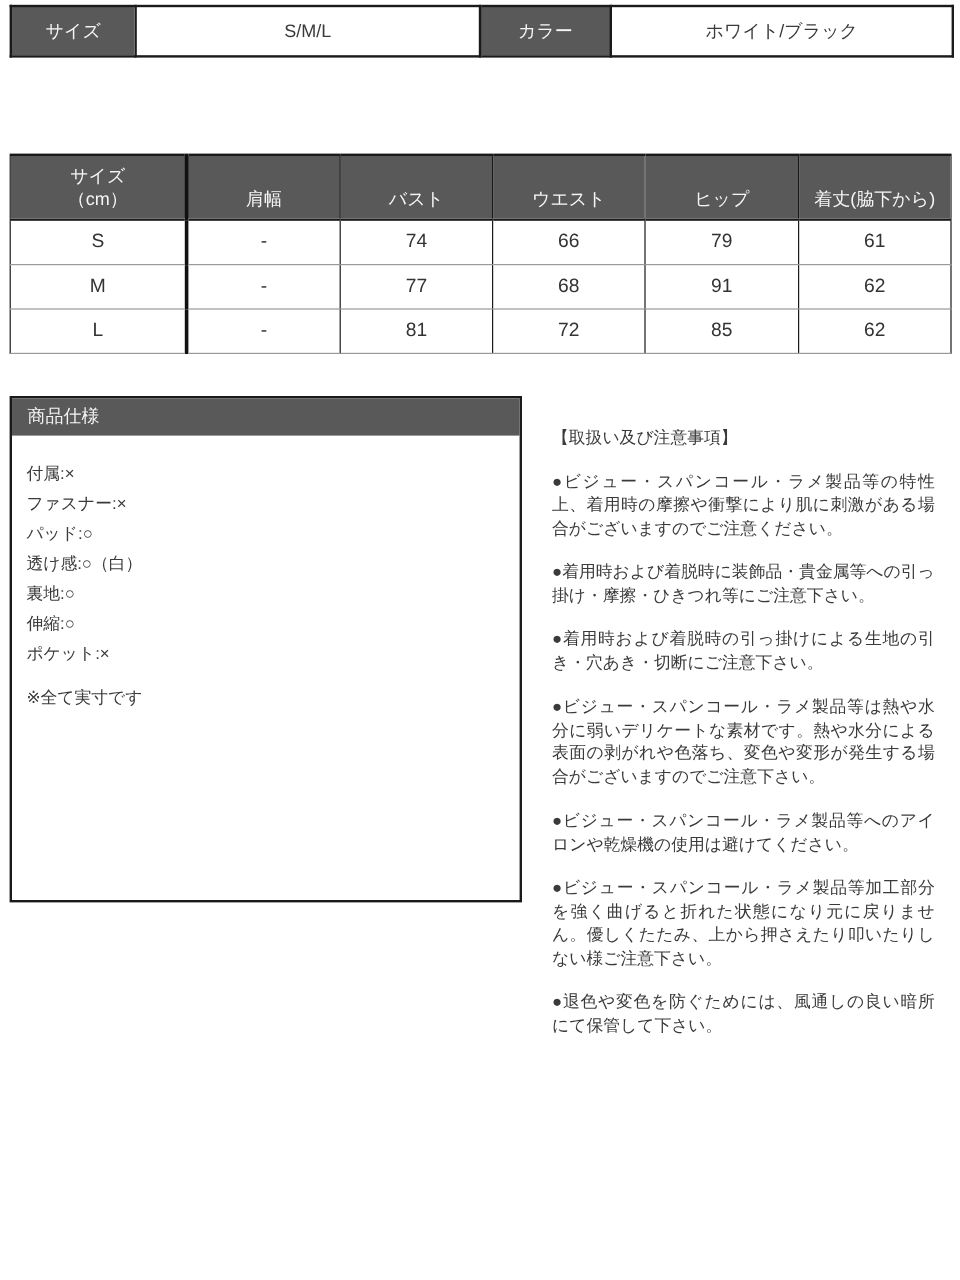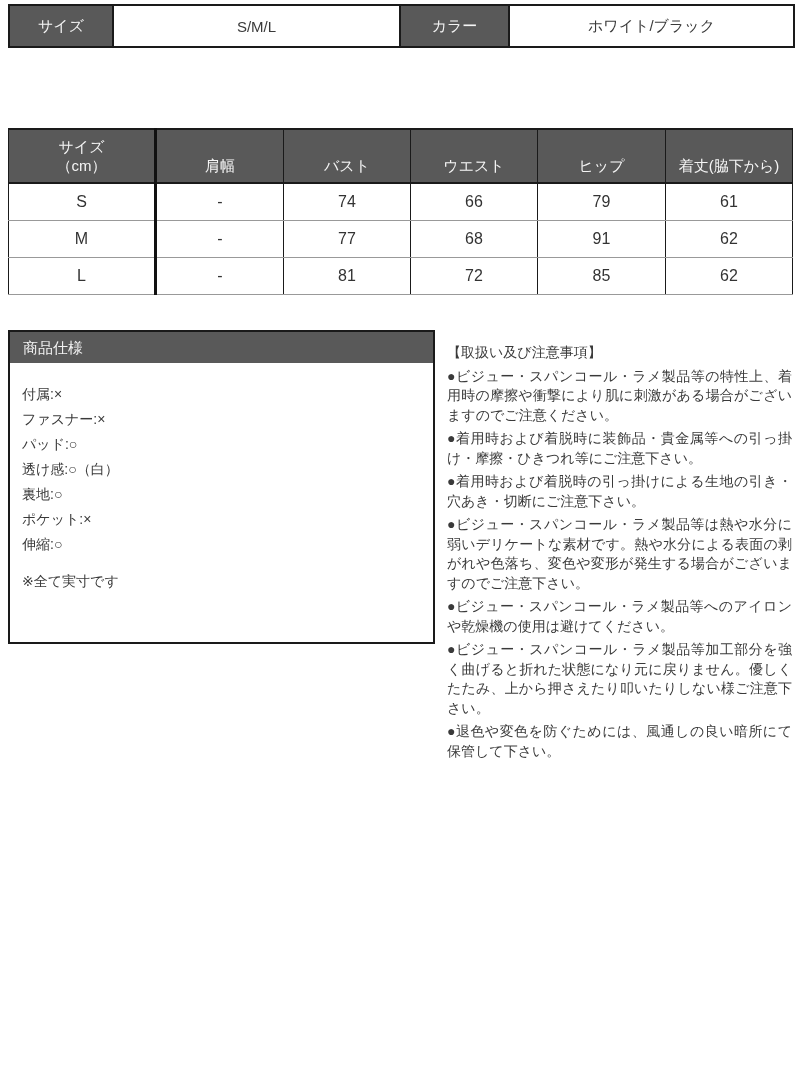--- a/index.html
+++ b/index.html
@@ -70,21 +70,21 @@
     border-right: 1px solid #1a1a1a;
     border-bottom: 1px solid #999999;
     background: #ffffff;
   }
   table.meas td.first { border-right: 3px solid #111111; }
 
   
   .spec-box {
     position: absolute;
     left: 8px; top: 330px;
-    width: 427px; height: 314px;
+    width: 427px; height: 422px;
     border: 2px solid #1a1a1a;
     box-sizing: border-box;
     background: #ffffff;
   }
   .spec-title {
     background: #595959;
     color: #f2f2f2;
     height: 31px;
     line-height: 31px;
     padding-left: 13px;
@@ -100,21 +100,21 @@
 
   
   .precautions {
     position: absolute;
     left: 443px; top: 339px;
     width: 353px;
     font-size: 14px;
     line-height: 19.5px;
     color: #3a3a3a;
   }
-  .precautions p { margin: 4px; text-align: justify; font-family: Liberation Serif, serif; }
+  .precautions p { margin: 17px; text-align: justify; font-family: Liberation Serif, serif; }
 </style>
 </head>
 <body>
 
 <div class="page">
 
   <table class="summary">
     <colgroup>
       <col style="width:104px">
         <col style="width:287px">
@@ -179,22 +179,22 @@
   </table>
 
   <div class="spec-box">
     <div class="spec-title">商品仕様</div>
     <div class="spec-body">
       <div>付属:×</div>
       <div>ファスナー:×</div>
       <div>パッド:○</div>
       <div>透け感:○（白）</div>
       <div>裏地:○</div>
+      <div>伸縮:○</div>
       <div>ポケット:×</div>
-      <div>伸縮:○</div>
       <div class="spec-note">※全て実寸です</div>
     </div>
   </div>
 
   <div class="precautions">
     <p>【取扱い及び注意事項】</p>
     <p>●ビジュー・スパンコール・ラメ製品等の特性上、着用時の摩擦や衝撃により肌に刺激がある場合がございますのでご注意ください。</p>
     <p>●着用時および着脱時に装飾品・貴金属等への引っ掛け・摩擦・ひきつれ等にご注意下さい。</p>
     <p>●着用時および着脱時の引っ掛けによる生地の引き・穴あき・切断にご注意下さい。</p>
     <p>●ビジュー・スパンコール・ラメ製品等は熱や水分に弱いデリケートな素材です。熱や水分による表面の剥がれや色落ち、変色や変形が発生する場合がございますのでご注意下さい。</p>

